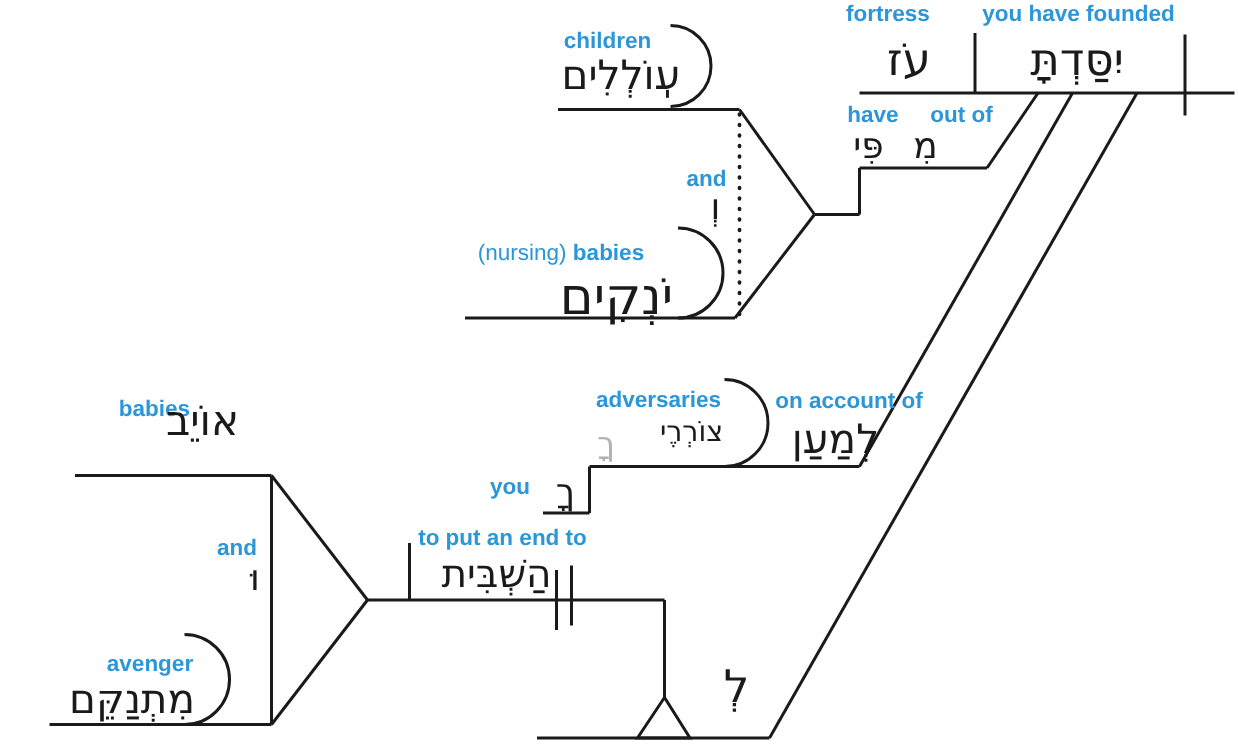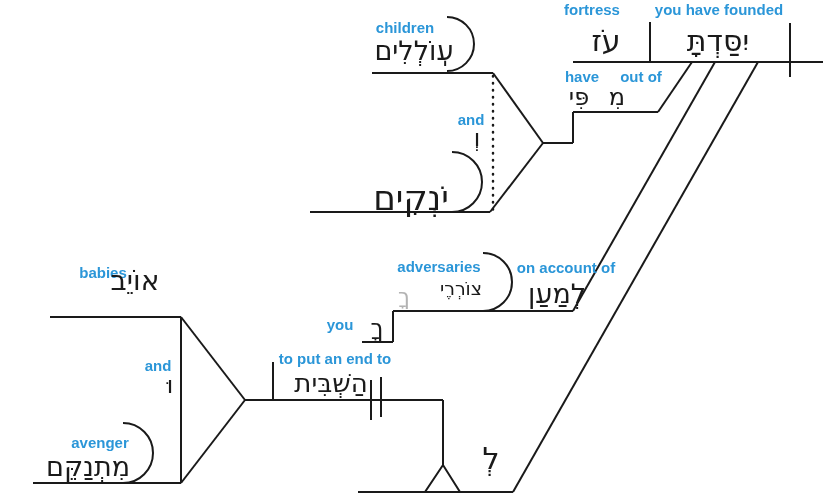--- a/index.html
+++ b/index.html
@@ -66,20 +66,21 @@
 
   <div class="txt gloss" style="left:582px;top:69px">have</div>
   <div class="txt gloss" style="left:641px;top:69px">out of</div>
   <div class="txt heb" style="left:579px;top:85px;font-size:24px">פִּי</div>
   <div class="txt heb" style="left:617px;top:85px;font-size:24px">מִ</div>
 
   <div class="txt gloss" style="left:405px;top:20px">children</div>
   <div class="txt heb" style="left:414px;top:37px;font-size:27px">עֽוֹלְלִים</div>
   <div class="txt gloss" style="left:471px;top:112px">and</div>
   <div class="txt heb" style="left:477px;top:126px;font-size:24px">וְ</div>
+  <div class="txt gloss" style="left:374px;top:161px"><span class="light">(nursing)</span> <span>babies</span></div>
   <div class="txt heb" style="left:411px;top:181px;font-size:34px">יֹנְקִים</div>
 
   <div class="txt gloss" style="left:439px;top:259px">adversaries</div>
   <div class="txt heb" style="left:461px;top:279px;font-size:19px">צוֹרְרֶי</div>
   <div class="txt heb muted" style="left:404px;top:286px;font-size:22px">ךָ</div>
   <div class="txt gloss" style="left:566px;top:260px">on account of</div>
   <div class="txt heb" style="left:557px;top:280px;font-size:27px">לְמַעַן</div>
   <div class="txt gloss" style="left:340px;top:317px">you</div>
   <div class="txt heb" style="left:377px;top:316px;font-size:24px">ךָ</div>
 

